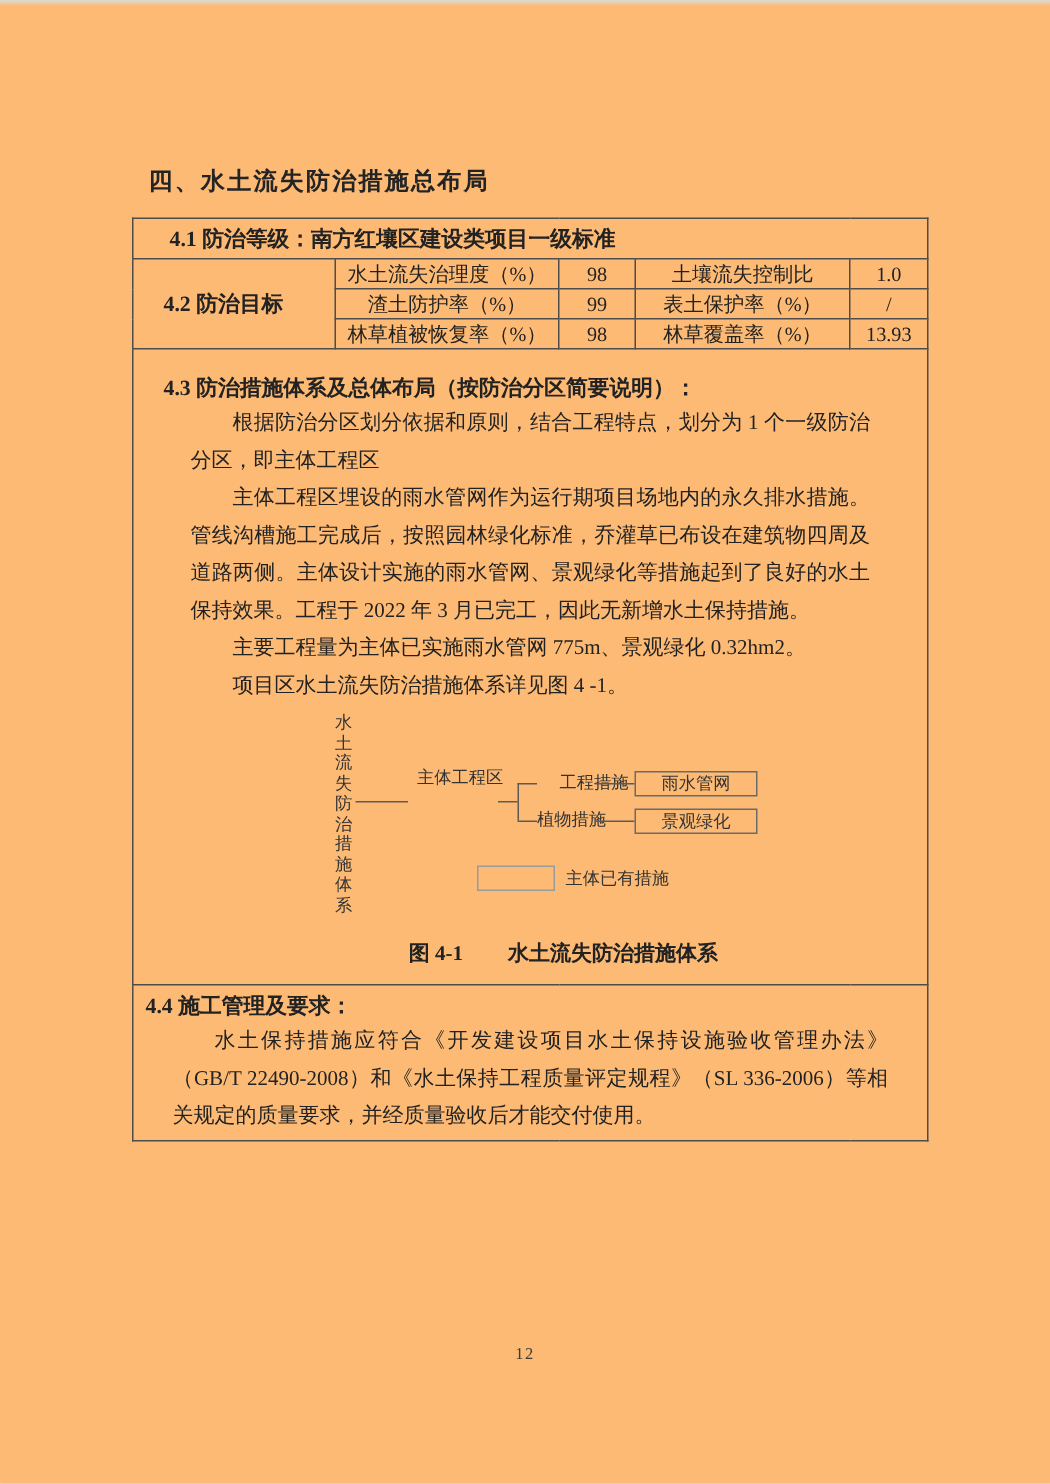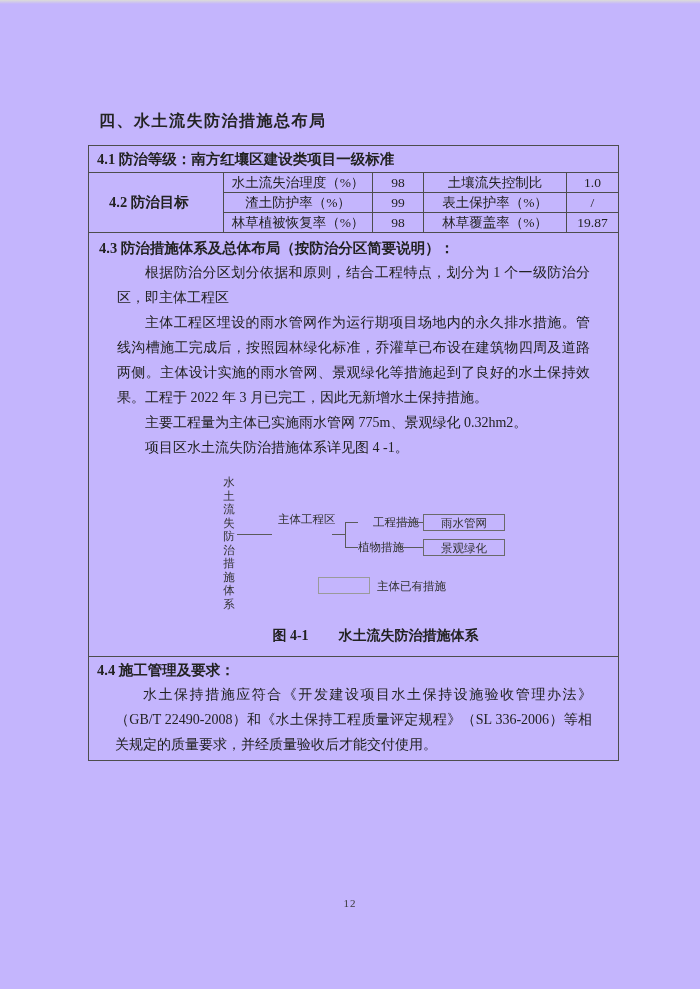--- a/index.html
+++ b/index.html
@@ -1,39 +1,39 @@
 <!DOCTYPE html>
 <html><head>
 <meta charset="utf-8">
 <style>
   * { margin:0; padding:0; box-sizing:border-box; }
   html,body { background:#e8e8e6; }
   .page {
     position:relative; width:700px; height:989px; margin:0 auto;
-    background:#c4b5fd; overflow:hidden;
+    background:#fdba74; overflow:hidden;
     font-family:"Liberation Serif","DejaVu Serif",serif;
     color:#242424;
     box-shadow:0 0 6px rgba(0,0,0,.15);
   }
   .page::before{ content:""; position:absolute; left:0; top:0; right:0; height:4px;
     background:linear-gradient(#dcdcd8, rgba(255,255,255,0)); }
   .doc-title{
     position:absolute; left:99px; top:111px;
     font-size:16px; font-weight:bold; letter-spacing:1.5px;
   }
   table.doc-table{
     position:absolute; left:88px; top:145px; width:530px;
     border-collapse:collapse; table-layout:fixed;
     font-size:14px; color:#222;
   }
   .doc-table td{ border:1px solid #4d4d4d; }
-  td.r41{ height:27px; padding-left:8px; font-weight:bold; font-size:14.5px; }
+  td.r41{ height:27px; padding-left:24px; font-weight:bold; font-size:14.5px; }
   td.lbl42{ padding-left:20px; font-weight:bold; font-size:14.5px; vertical-align:middle; }
   td.tc{ height:20px; text-align:center; font-size:13.5px; }
-  td.r43{ height:424px; padding:2px; position:relative; vertical-align:top; }
+  td.r43{ height:424px; padding:12px; position:relative; vertical-align:top; }
   td.r44{ height:104px; padding:0; vertical-align:top; }
   .sec-head{ margin:4px 8px 2px; font-weight:bold; font-size:14.5px; }
   .para{ margin:0 26px; line-height:25px; text-indent:2em; text-align:justify; font-size:14px; }
   
   .diagram{ position:absolute; left:0; top:236px; width:100%; height:156px;
             font-size:11.5px; color:#333; }
   .vlabel{ position:absolute; left:133px; top:7px; width:14px;
            line-height:13.5px; font-size:11.5px; word-break:break-all; text-align:center; }
   .hline{ position:absolute; border-top:1px solid #5a5a5a; height:0; }
   .vline{ position:absolute; border-left:1px solid #5a5a5a; width:0; }
@@ -77,21 +77,21 @@
     <tr>
       <td class="tc">渣土防护率（%）</td>
       <td class="tc">99</td>
       <td class="tc">表土保护率（%）</td>
       <td class="tc">/</td>
     </tr>
     <tr>
       <td class="tc">林草植被恢复率（%）</td>
       <td class="tc">98</td>
       <td class="tc">林草覆盖率（%）</td>
-      <td class="tc">19.87</td>
+      <td class="tc">13.93</td>
     </tr>
     <tr>
       <td class="r43" colspan="5">
         <div class="sec-head">4.3 防治措施体系及总体布局（按防治分区简要说明）：</div>
         <p class="para">根据防治分区划分依据和原则，结合工程特点，划分为 1 个一级防治分区，即主体工程区</p>
         <p class="para">主体工程区埋设的雨水管网作为运行期项目场地内的永久排水措施。管线沟槽施工完成后，按照园林绿化标准，乔灌草已布设在建筑物四周及道路两侧。主体设计实施的雨水管网、景观绿化等措施起到了良好的水土保持效果。工程于 2022 年 3 月已完工，因此无新增水土保持措施。</p>
         <p class="para">主要工程量为主体已实施雨水管网 775m、景观绿化 0.32hm2。</p>
         <p class="para">项目区水土流失防治措施体系详见图 4 -1。</p>
 
         <div class="diagram">

